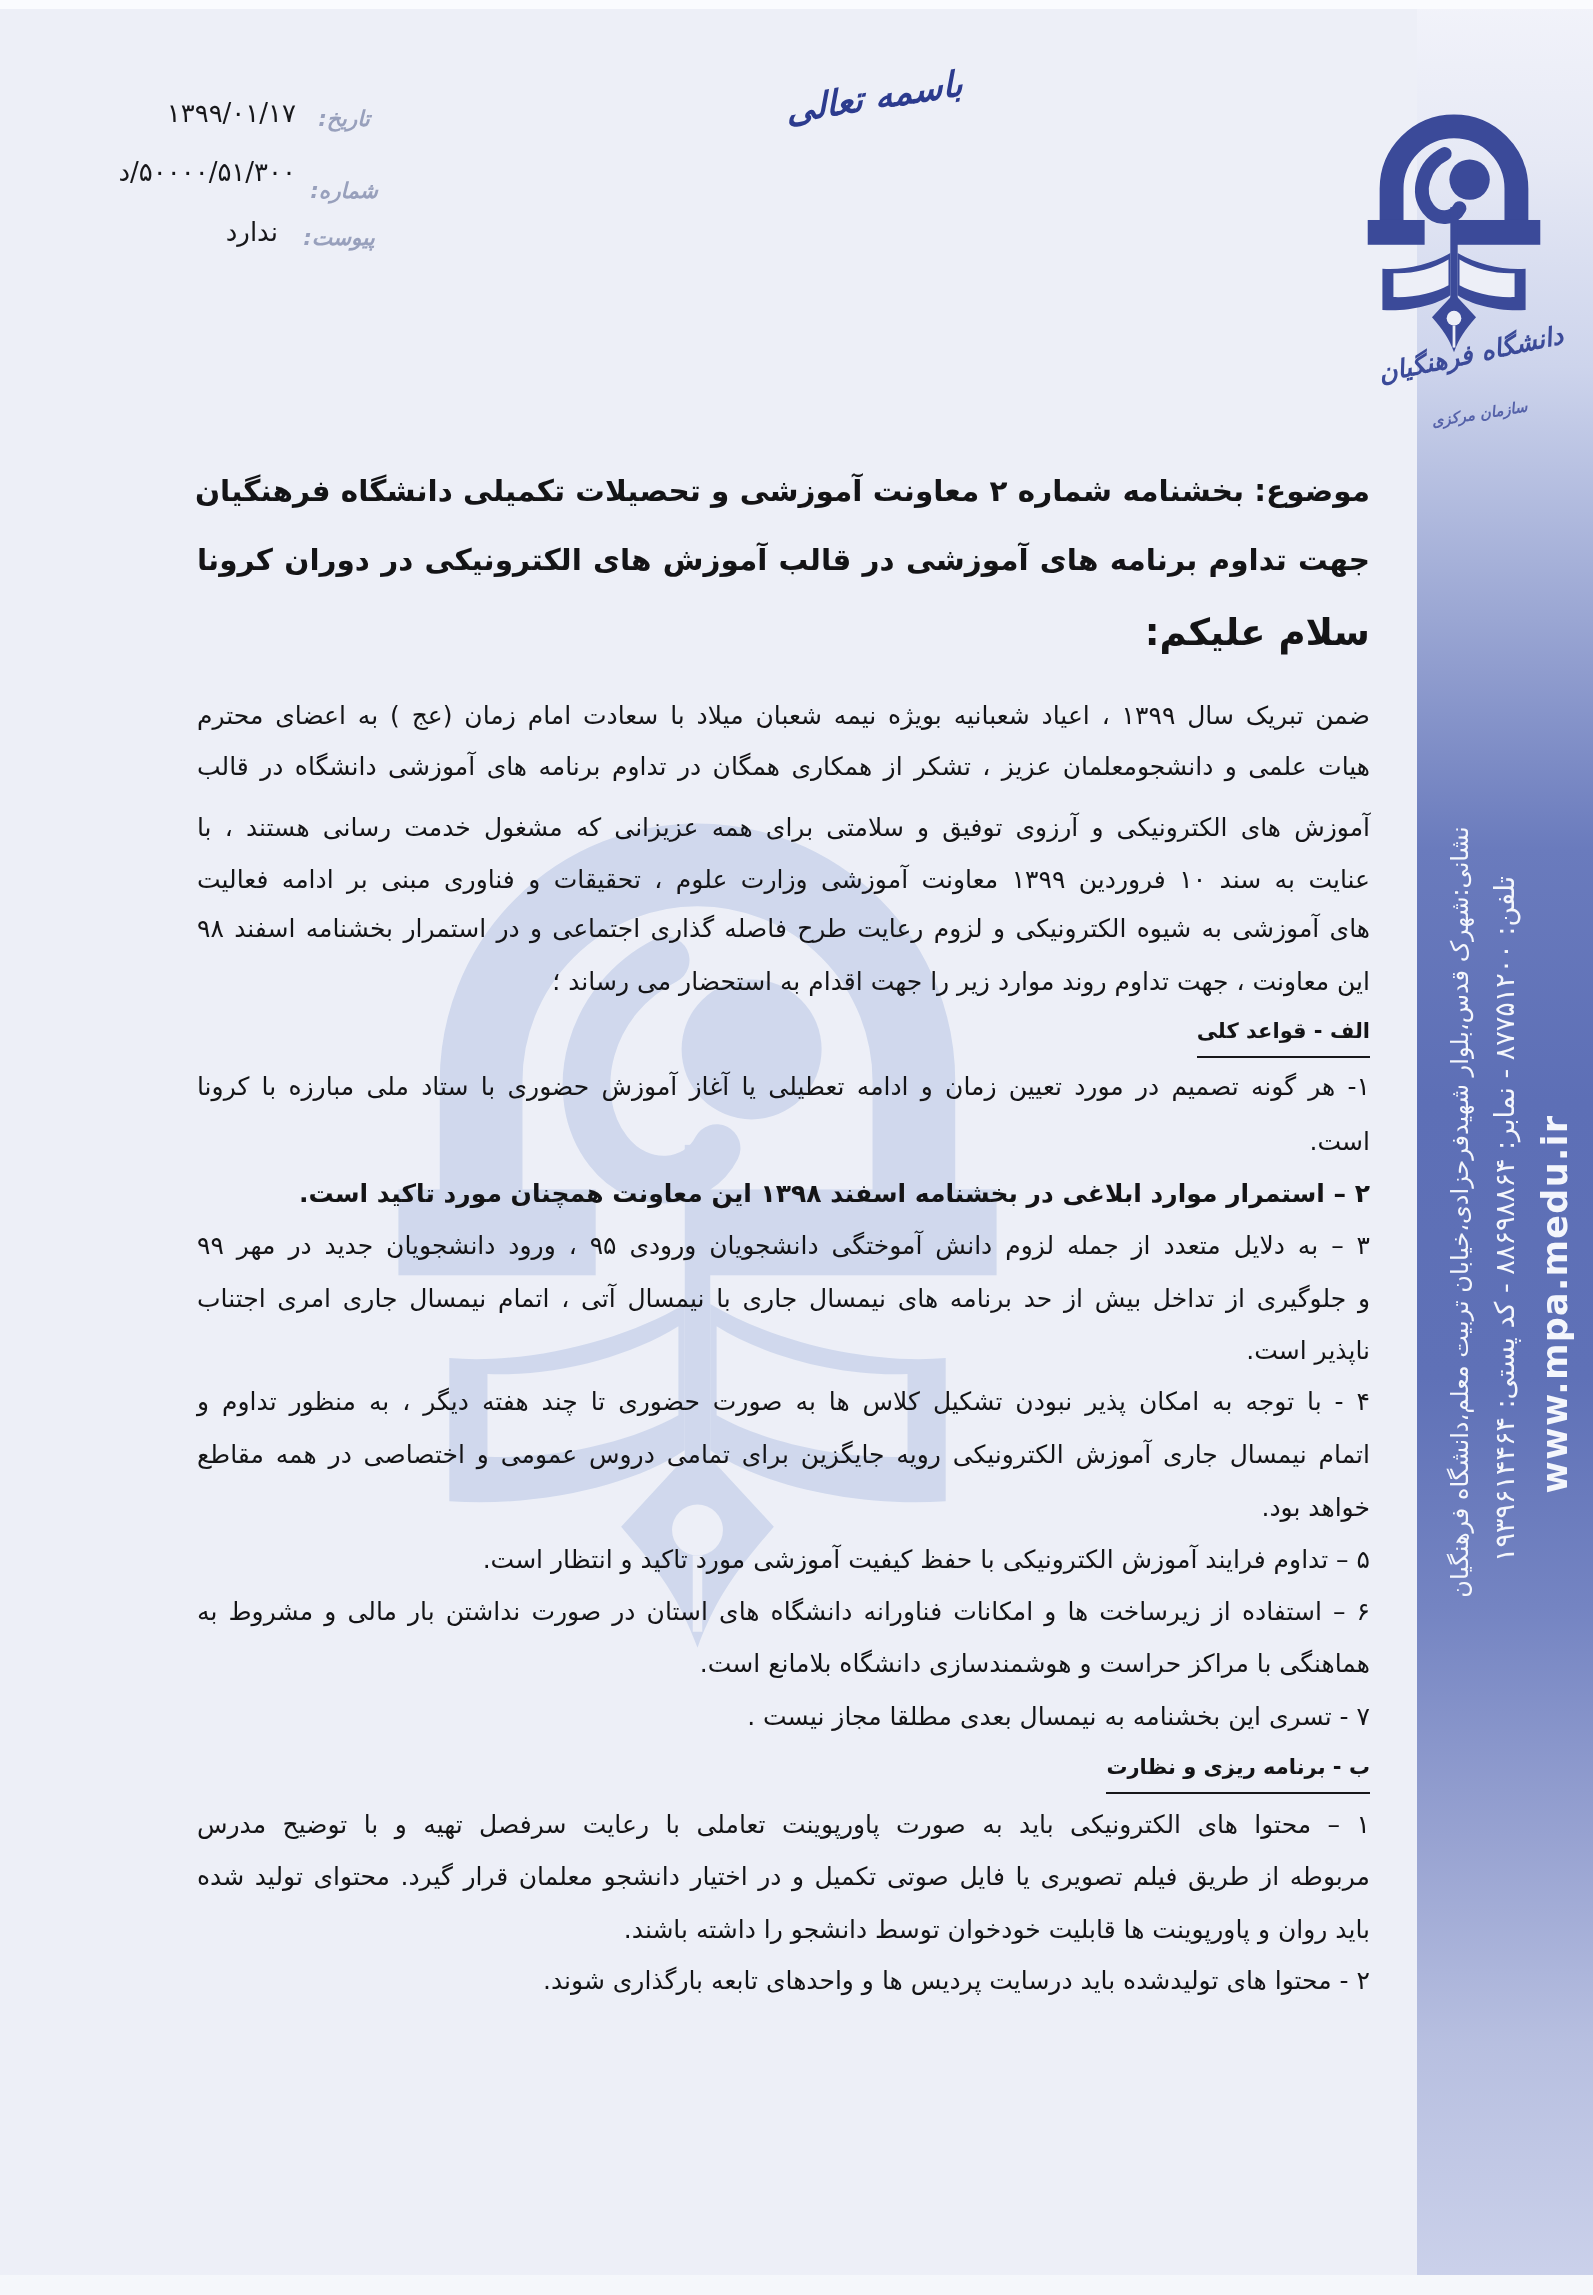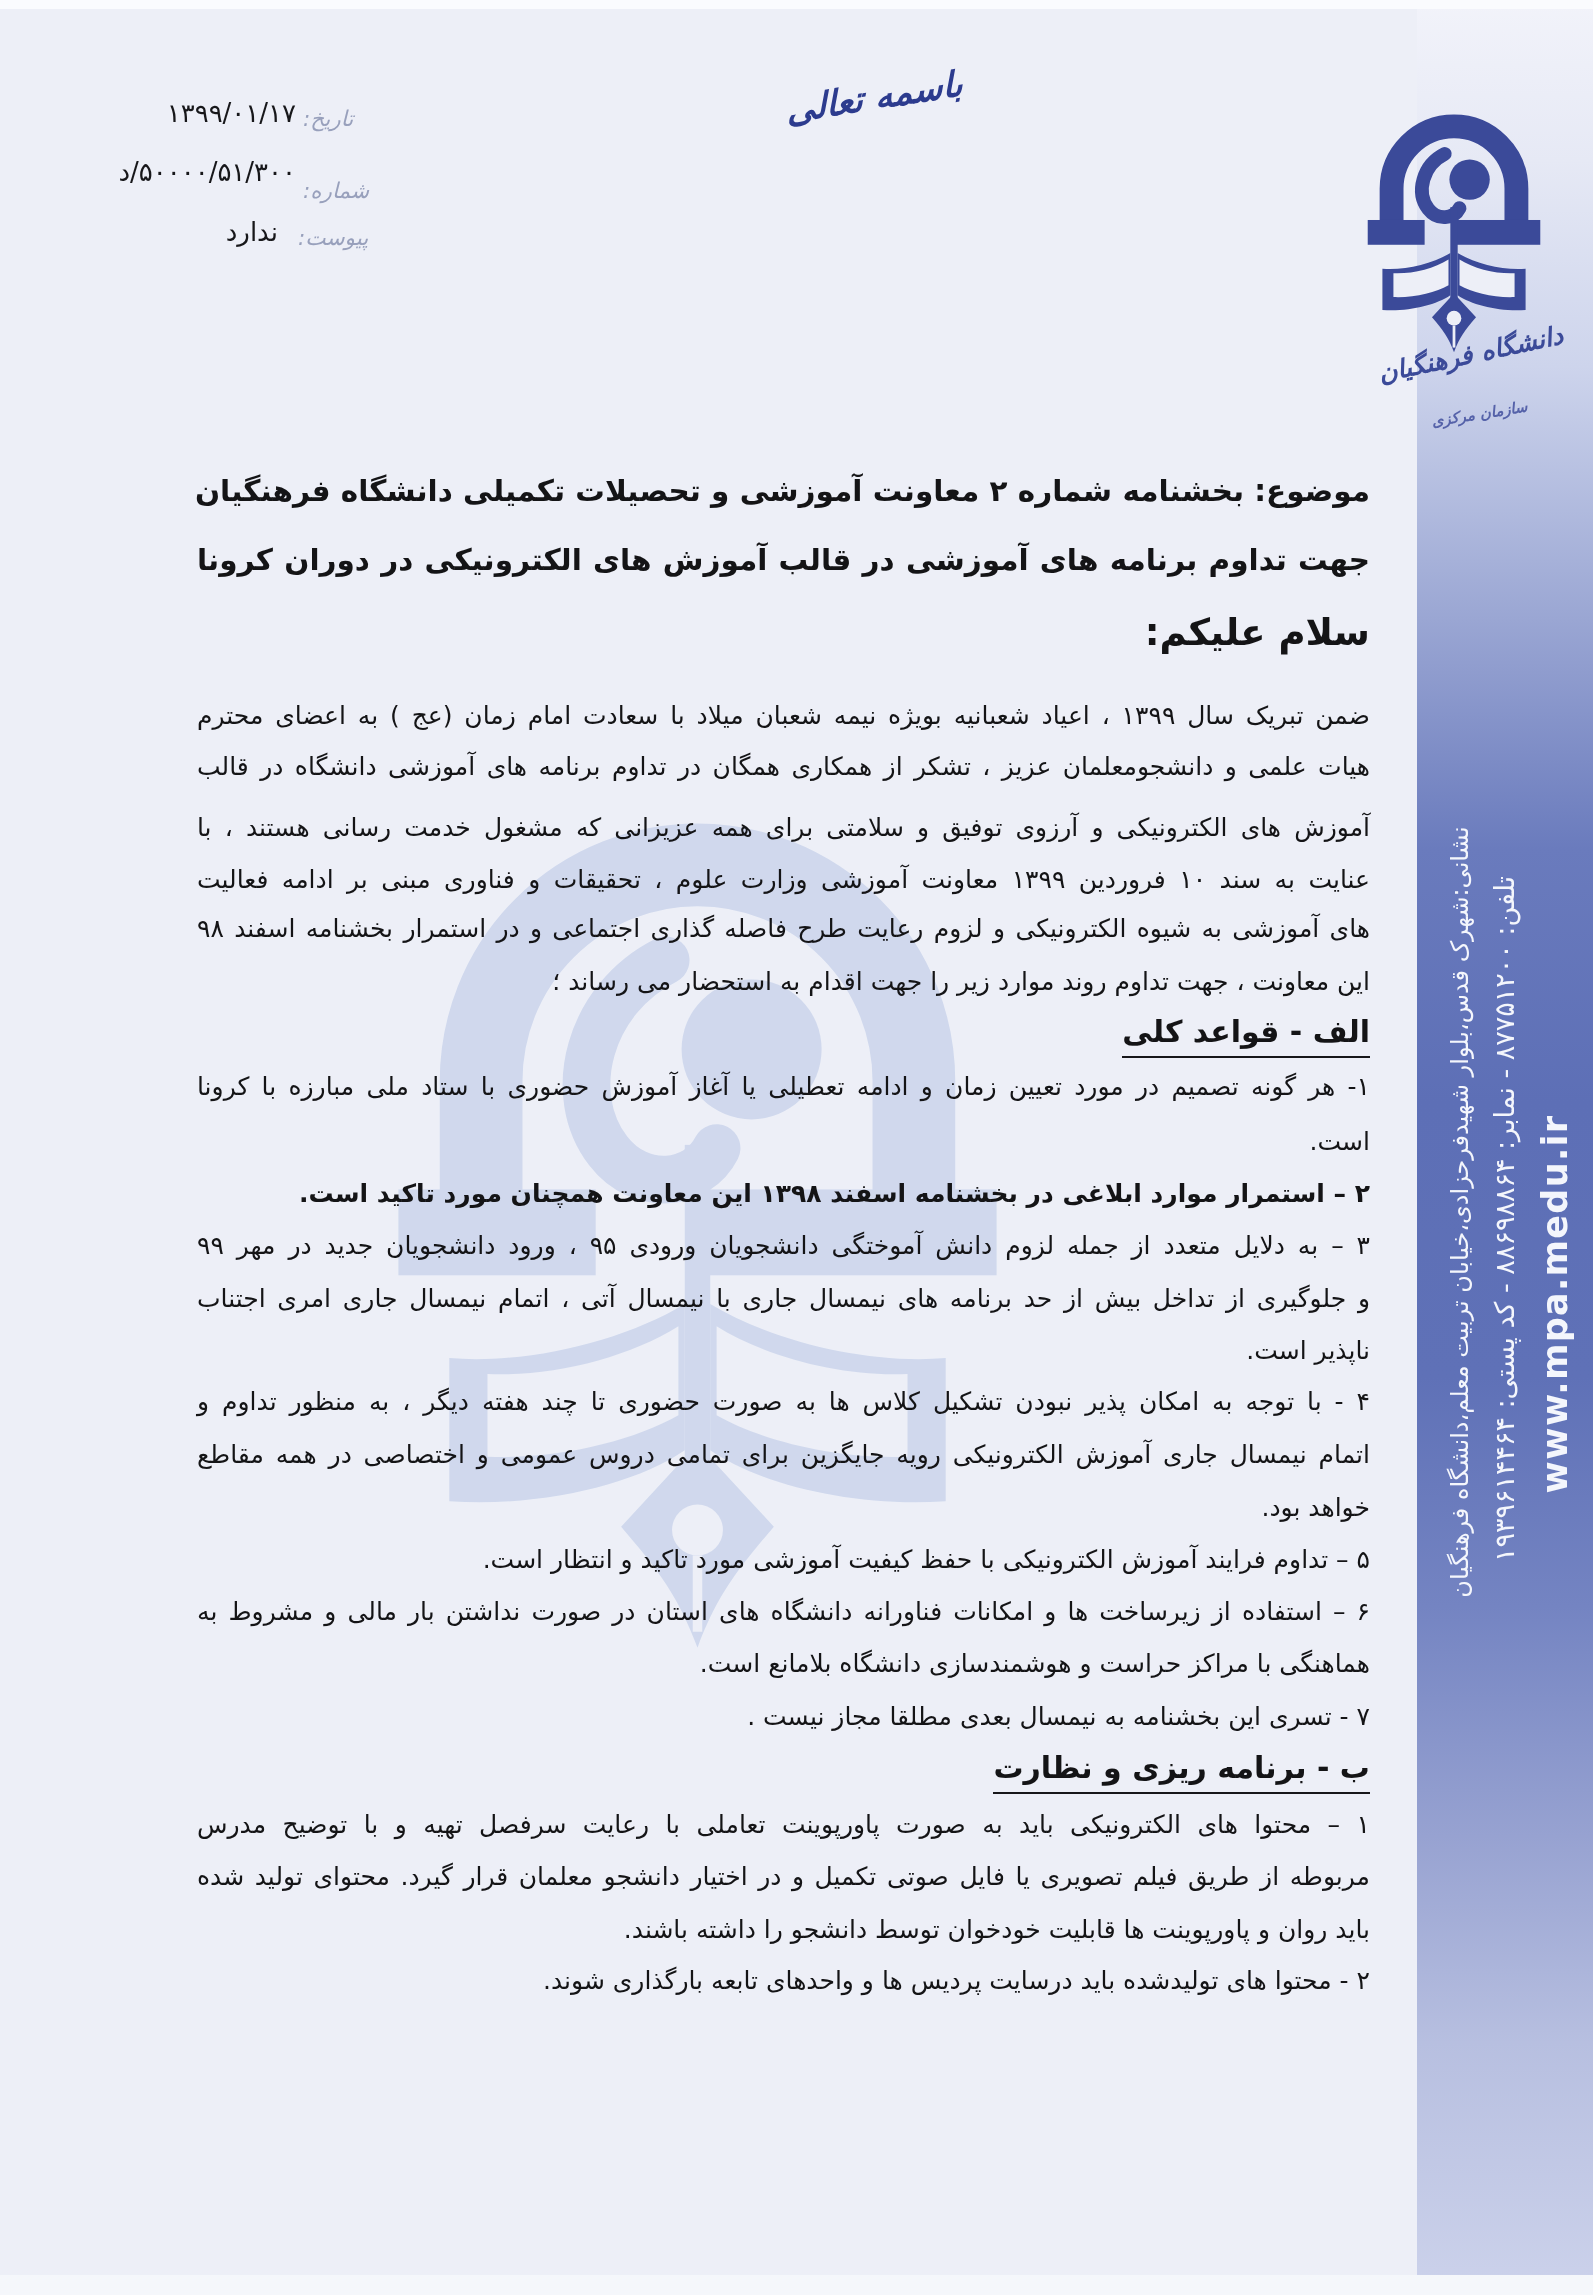--- a/index.html
+++ b/index.html
@@ -33,22 +33,22 @@
     position:absolute; z-index:3; color:#f4f6fc; white-space:nowrap;
     transform:translate(-50%,-50%) rotate(-90deg);
     text-align:center;
   }
   .strip-address { left:1460px; top:1212px; width:904px; font-size:24px; direction:rtl; }
   .strip-phone   { left:1504px; top:1219px; width:839px; font-size:27px; direction:rtl; }
   .strip-web     { left:1555px; top:1304px; width:472px;  font-size:35px; font-weight:bold; letter-spacing:1.3px; direction:ltr; }
 
   
   .lh-label {
-    position:absolute; width:82px; text-align:left; z-index:4;
-    color:#8a93b2; font-size:21.6px; font-weight:normal; opacity:.85;
+    position:absolute; width:82px; text-align:center; z-index:4;
+    color:#8a93b2; font-size:21.6px; font-weight:bold; opacity:.85;
     font-style:italic;
   }
   .lh-value {
     position:absolute; width:206px; text-align:left; z-index:4;
     color:#17171a; font-size:26px;
   }
   .ltr-override { unicode-bidi:bidi-override; direction:ltr; }
 
   .basmala {
     position:absolute; left:750px; top:77px; width:249px; z-index:4;
@@ -78,21 +78,21 @@
   .line {
     position:absolute; left:0; right:0; height:39px; line-height:39px;
     font-size:25px; white-space:nowrap;
   }
   .j { text-align:justify; text-align-last:justify; text-justify:inter-word; }
   .r { text-align:right; }
   .subject {
     font-size:29.5px; font-weight:bold; height:43px; line-height:43px;
   }
   .salam { font-size:37px; font-weight:bold; }
-  .sec-head { font-weight:bold; font-size:30px; }
+  .sec-head { font-weight:bold; font-size:21px; }
   .sec-head span { display:inline-block; border-bottom:2.6px solid #17171a; padding-bottom:5.2px; }
 </style>
 </head>
 <body>
 
 <div class="page">
 
   <svg width="0" height="0" style="position:absolute">
     <symbol id="uni-logo" viewBox="0 0 200 280">
 

